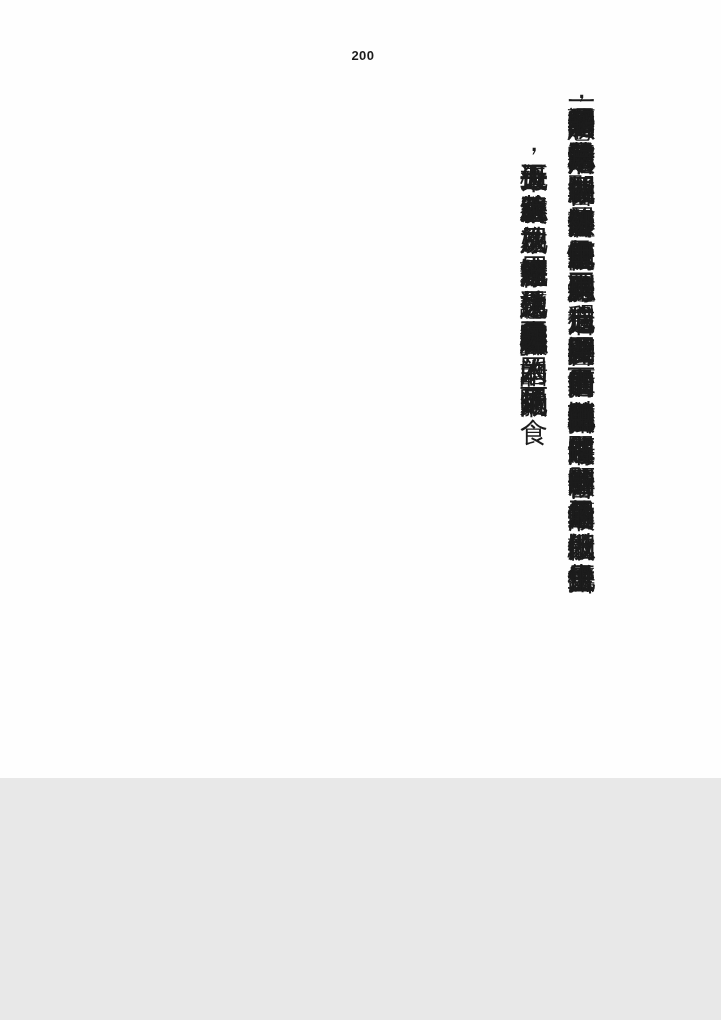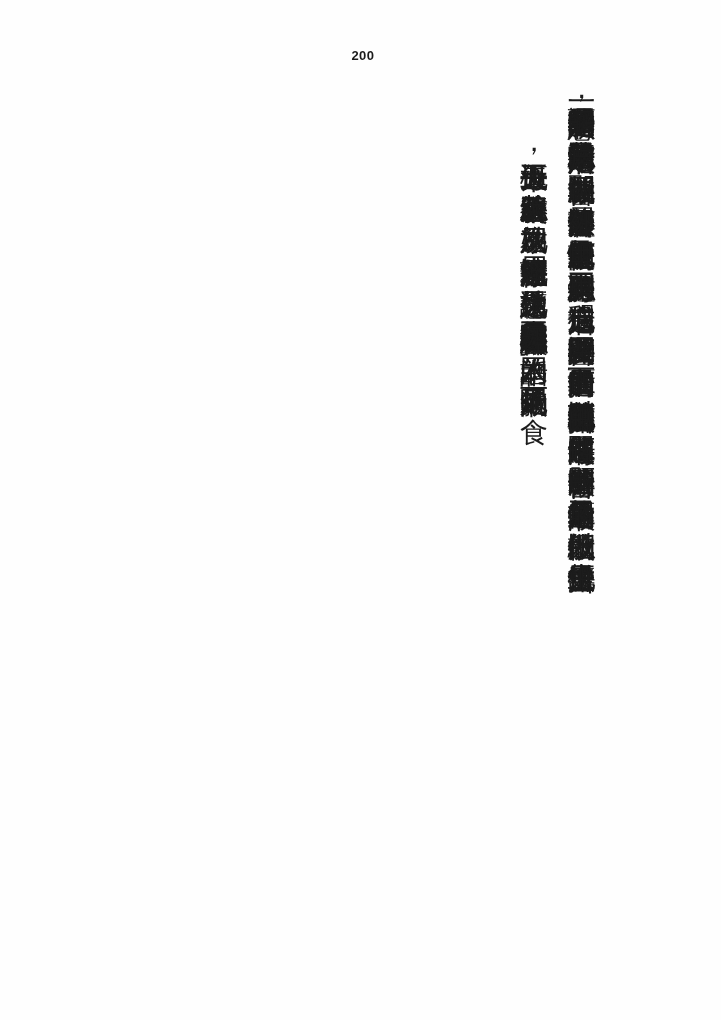--- a/index.html
+++ b/index.html
@@ -3,21 +3,21 @@
 <meta charset="utf-8">
 <style>
   html, body {
     margin: 0;
     padding: 0;
     background: #e8e8e8;
   }
   .page {
     position: relative;
     width: 721px;
-    height: 1020px;
+    height: 778px;
     margin: 0 auto;
     background: #fefefe;
     overflow: hidden;
     box-shadow: 0 0 4px rgba(0,0,0,0.15);
   }
   .page-number {
     position: absolute;
     top: 48px;
     left: 348px;
     width: 30px;

